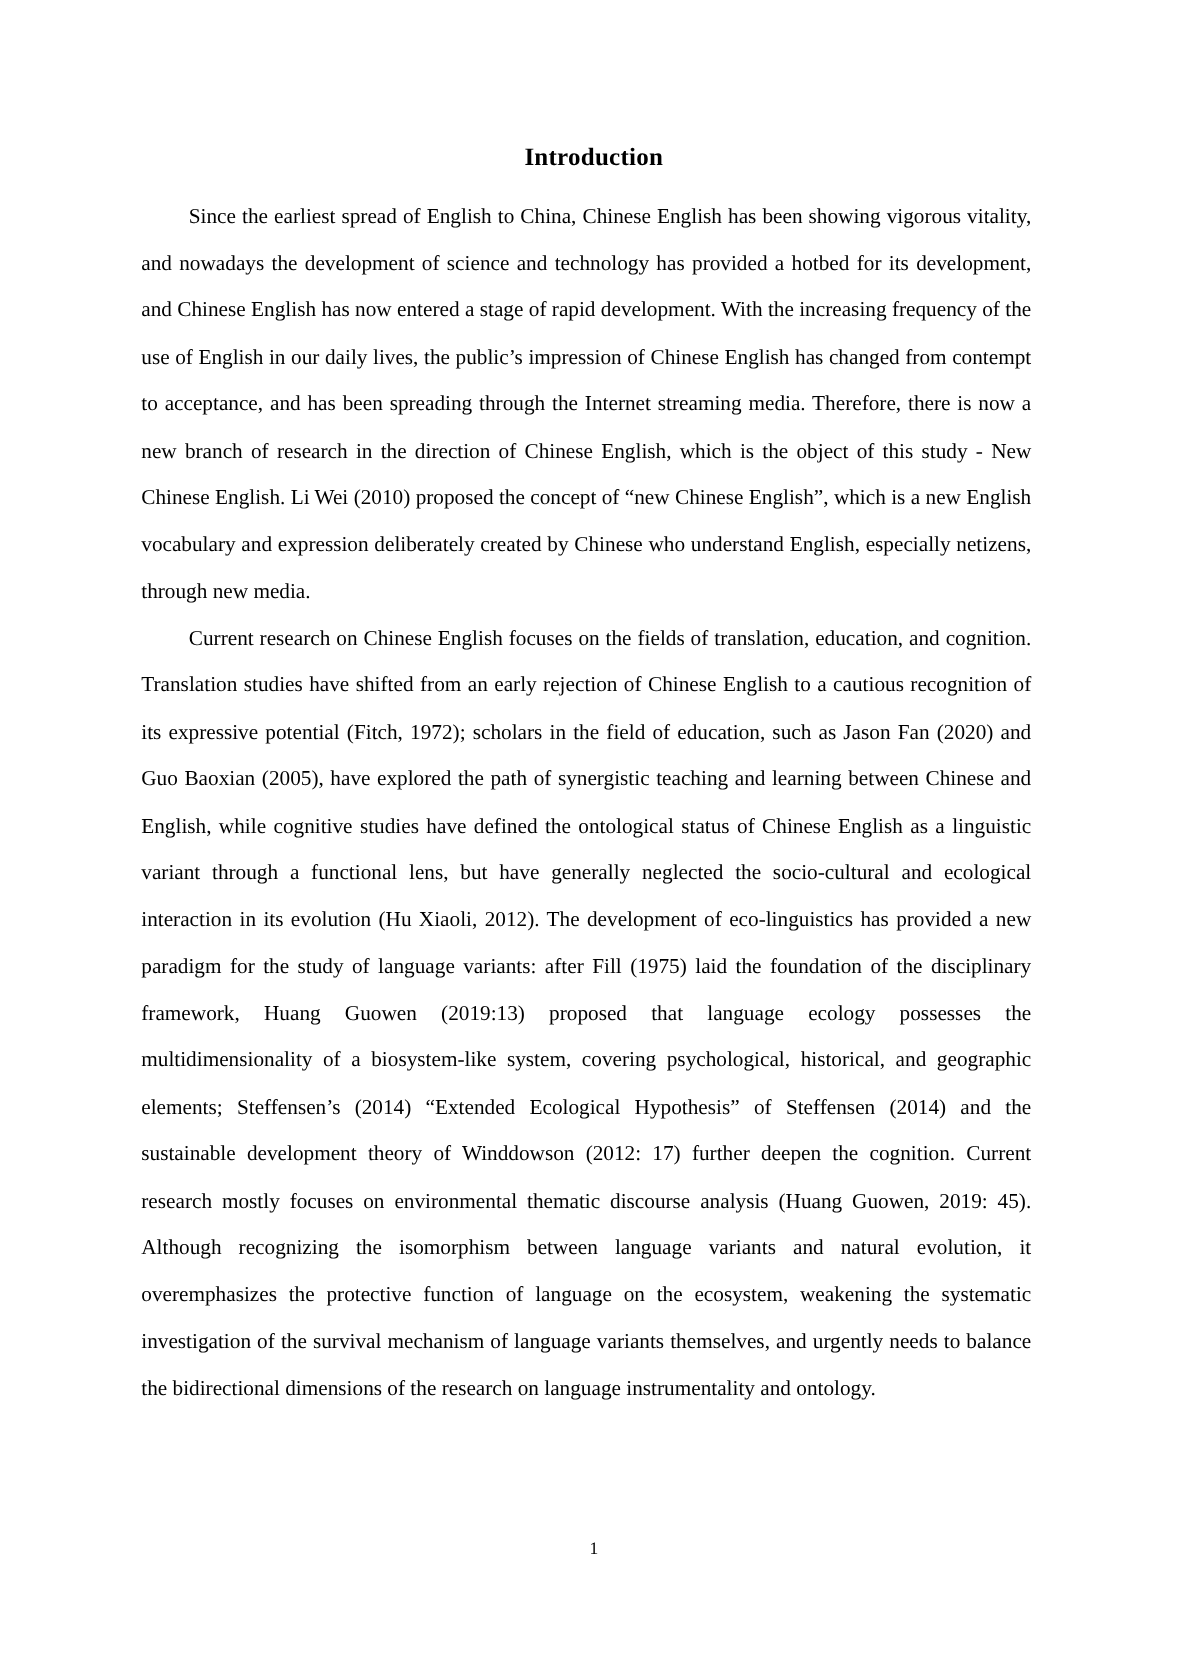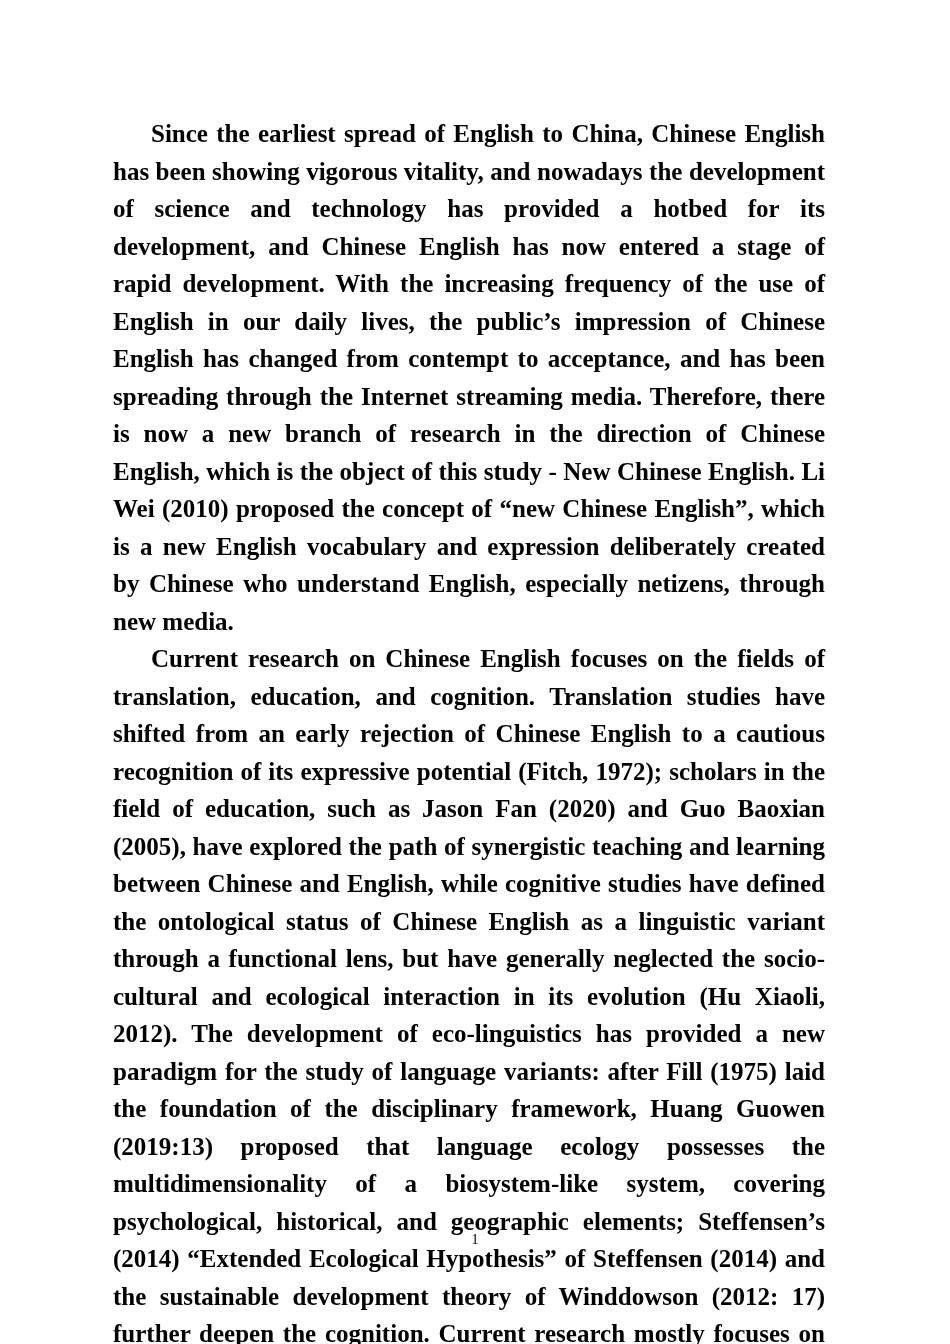--- a/index.html
+++ b/index.html
@@ -25,44 +25,44 @@
     width: 724px;
   }
   .doc-title {
     font-size: 20px;
     font-weight: bold;
     text-align: center;
     margin: 0 0 16px 0;
     letter-spacing: 0.2px;
   }
   .para {
-    font-size: 25px;
+    font-size: 17px;
     line-height: 37.5px;
     text-align: justify;
     text-justify: inter-word;
     text-indent: 38px;
     margin: 0 12px 0 0;
     hyphens: none;
-    font-weight: bold;
   }
   .para + .para {
     margin-top: 0px;
   }
   .page-number {
     position: absolute;
     left: 0;
     right: 0;
     top: 1232px;
     text-align: center;
     font-size: 14px;
     font-family: "Liberation Serif", "DejaVu Serif", serif;
   }
 </style>
 </head>
 <body>
 
 <div class="page">
   <div class="content">
+    <h1 class="doc-title">Introduction</h1>
     <p class="para">Since the earliest spread of English to China, Chinese English has been showing vigorous vitality, and nowadays the development of science and technology has provided a hotbed for its development, and Chinese English has now entered a stage of rapid development. With the increasing frequency of the use of English in our daily lives, the public’s impression of Chinese English has changed from contempt to acceptance, and has been spreading through the Internet streaming media. Therefore, there is now a new branch of research in the direction of Chinese English, which is the object of this study - New Chinese English. Li Wei (2010) proposed the concept of “new Chinese English”, which is a new English vocabulary and expression deliberately created by Chinese who understand English, especially netizens, through new media.</p>
     <p class="para">Current research on Chinese English focuses on the fields of translation, education, and cognition. Translation studies have shifted from an early rejection of Chinese English to a cautious recognition of its expressive potential (Fitch, 1972); scholars in the field of education, such as Jason Fan (2020) and Guo Baoxian (2005), have explored the path of synergistic teaching and learning between Chinese and English, while cognitive studies have defined the ontological status of Chinese English as a linguistic variant through a functional lens, but have generally neglected the socio-cultural and ecological interaction in its evolution (Hu Xiaoli, 2012). The development of eco-linguistics has provided a new paradigm for the study of language variants: after Fill (1975) laid the foundation of the disciplinary framework, Huang Guowen (2019:13) proposed that language ecology possesses the multidimensionality of a biosystem-like system, covering psychological, historical, and geographic elements; Steffensen’s (2014) “Extended Ecological Hypothesis” of Steffensen (2014) and the sustainable development theory of Winddowson (2012: 17) further deepen the cognition. Current research mostly focuses on environmental thematic discourse analysis (Huang Guowen, 2019: 45). Although recognizing the isomorphism between language variants and natural evolution, it overemphasizes the protective function of language on the ecosystem, weakening the systematic investigation of the survival mechanism of language variants themselves, and urgently needs to balance the bidirectional dimensions of the research on language instrumentality and ontology.</p>
   </div>
   <div class="page-number">1</div>
 </div>
 
 </body></html>

